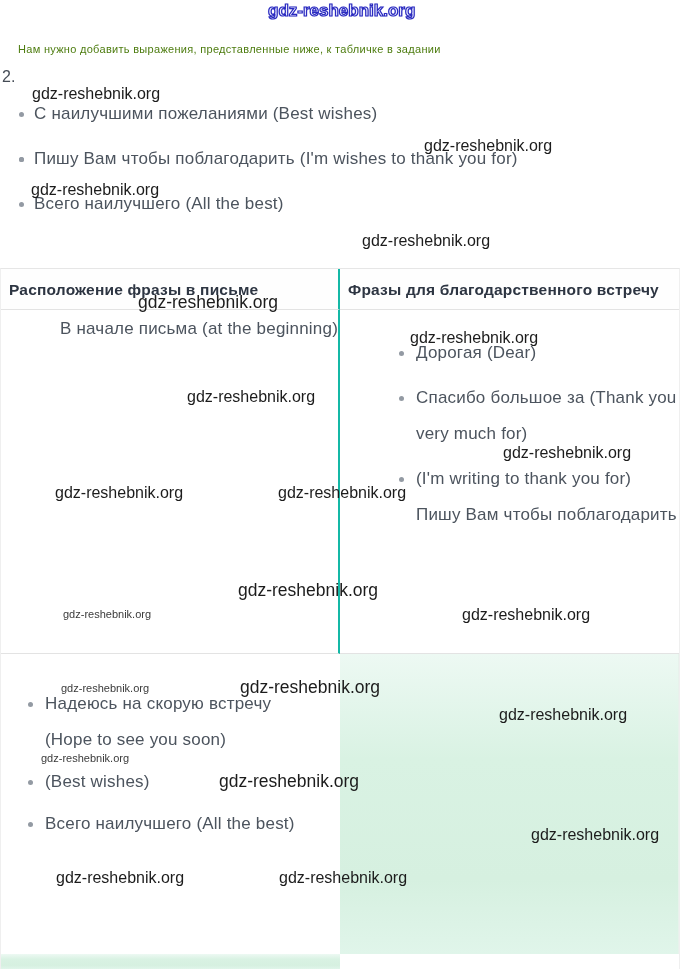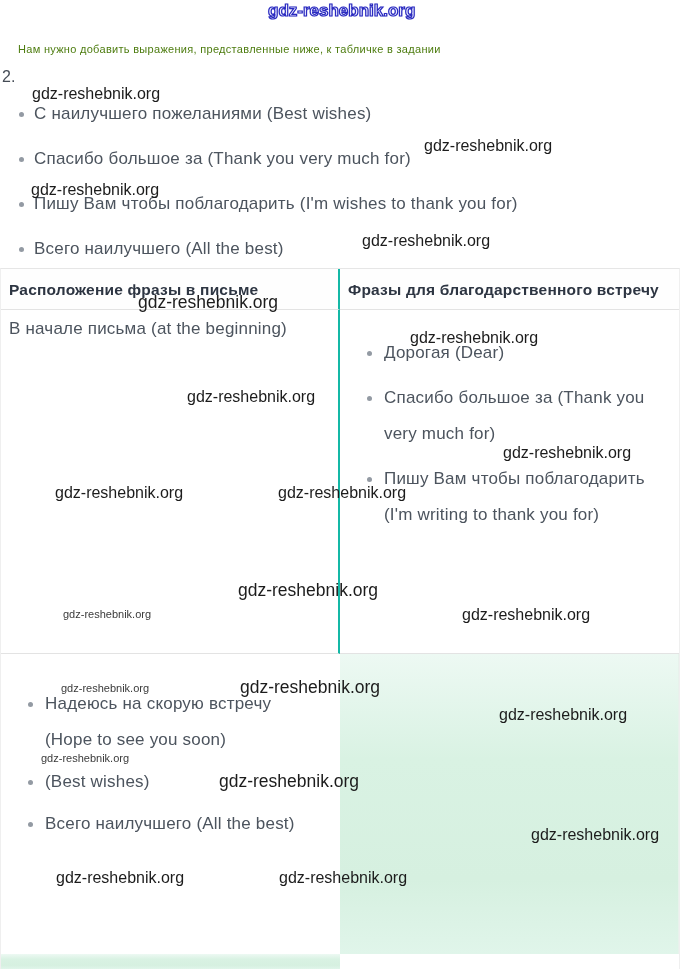--- a/index.html
+++ b/index.html
@@ -48,33 +48,34 @@
   .hdr{
     border-bottom:1px solid #e3e3e3;
     font-size:15.5px;font-weight:bold;letter-spacing:.2px;
     color:#2d3542;padding:11px 6px 0 8px;line-height:20px;
     background:#fefefe;
   }
   .td1{border-bottom:1px solid #e3e3e3;}
   .loc{
     font-size:17px;line-height:26px;letter-spacing:.2px;color:#4c545e;
     padding-left:8px;
+    text-align:right;
   }
   .td1.c-left .loc{padding-top:6px;}
   .td2.c-left .loc{padding-top:13px;}
   ul.phrases{
     margin:0;padding:0 6px 0 44px;list-style:none;
   }
   .td1 ul.phrases{padding-top:25px;}
   .td2 ul.phrases{padding-top:32px;}
   ul.phrases li{
     position:relative;
     font-size:17px;letter-spacing:.2px;color:#4c545e;
   }
-  .td1 ul.phrases li{margin-bottom:9px;}
+  .td1 ul.phrases li{margin-bottom:9px;margin-left:32px;}
   .td2 ul.phrases li{margin-bottom:6px;}
   ul.phrases .dot{left:-17px;top:16px;}
   .pline{display:block;line-height:36px;white-space:nowrap;}
   .pline:empty{display:none;}
 
   .band{
     background:linear-gradient(180deg,#edf9f3 0%,#d9f2e3 35%,#d6f0e0 75%,#e0f5ea 100%);
   }
   .band.c-left{border-right:1px solid #e8f2ec;}
 
@@ -94,22 +95,22 @@
     text-shadow:0 0 1px #2b2bc0;
   }
 </style>
 </head>
 <body>
 
 <div class="abs intro-line1">Нам нужно добавить выражения, представленные ниже, к табличке в задании</div>
 <div class="abs intro-line2">2.</div>
 
 <ul class="abs top-list">
-  <li><span class="dot"></span><span>С наилучшего пожеланиями (Best wishes)</span></li>
-  <li><span class="dot"></span><span>Спасибо большое за (Thank you very much for)</span></li>
+  <li><span class="dot"></span><span>С наилучшими пожеланиями (Best wishes)</span></li>
+  <li><span class="dot"></span></li>
   <li><span class="dot"></span><span>Пишу Вам чтобы поблагодарить (I'm wishes to thank you for)</span></li>
   <li><span class="dot"></span><span>Всего наилучшего (All the best)</span></li>
 </ul>
 
 <div class="abs tbl">
   <div class="cell hdr c-left">Расположение фразы в письме</div>
   <div class="cell hdr">Фразы для благодарственного встречу</div>
 
   <div class="cell td1 c-left">
     <div class="loc">В начале письма (at the beginning)</div>
@@ -120,22 +121,22 @@
           <span class="dot"></span>
           <span class="pline">Дорогая (Dear)</span>
         </li>
       <li>
           <span class="dot"></span>
           <span class="pline">Спасибо большое за (Thank you</span>
           <span class="pline">very much for)</span>
         </li>
       <li>
           <span class="dot"></span>
+          <span class="pline">(I'm writing to thank you for)</span>
           <span class="pline">Пишу Вам чтобы поблагодарить</span>
-          <span class="pline">(I'm writing to thank you for)</span>
         </li>
     </ul>
   </div>
 
   <div class="cell td2">
     <ul class="phrases">
       <li>
           <span class="dot"></span>
           <span class="pline">Надеюсь на скорую встречу</span>
           <span class="pline">(Hope to see you soon)</span>

